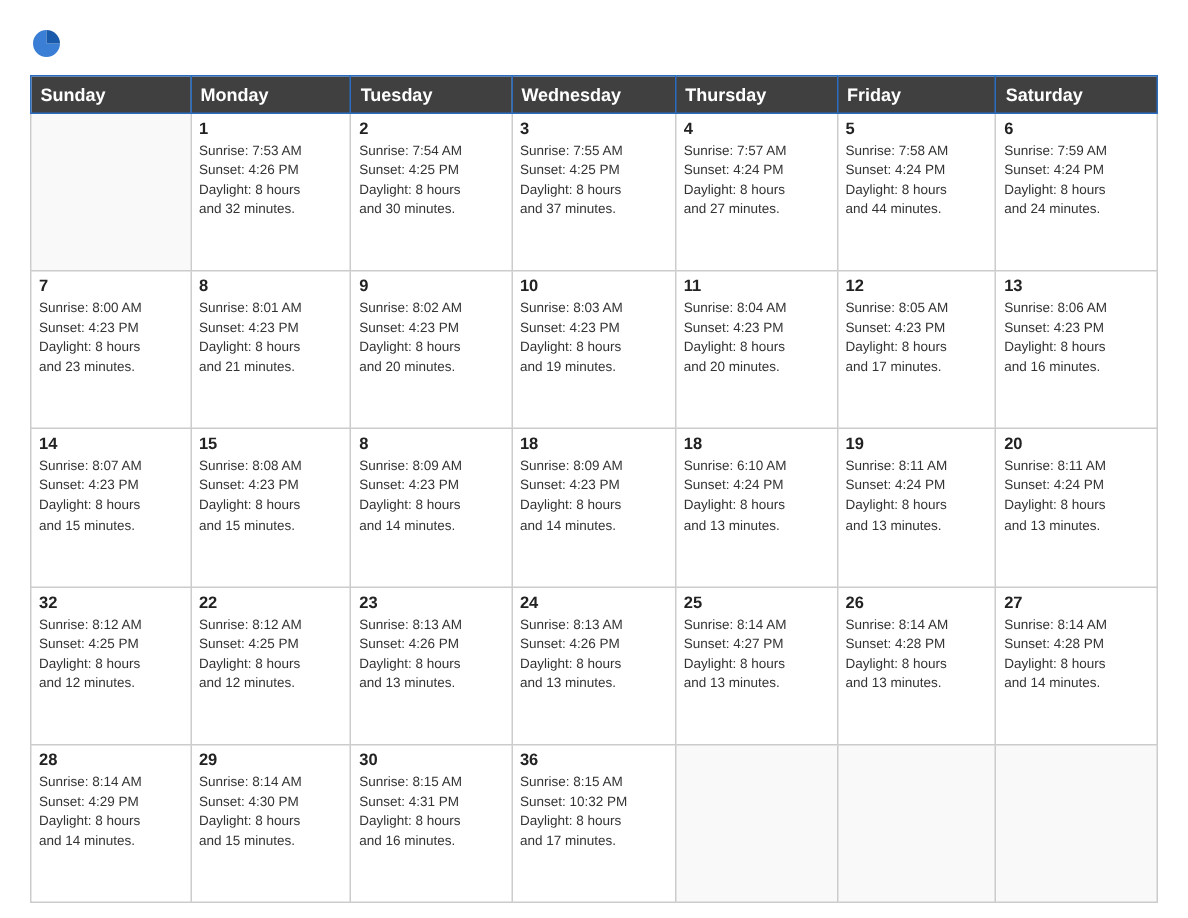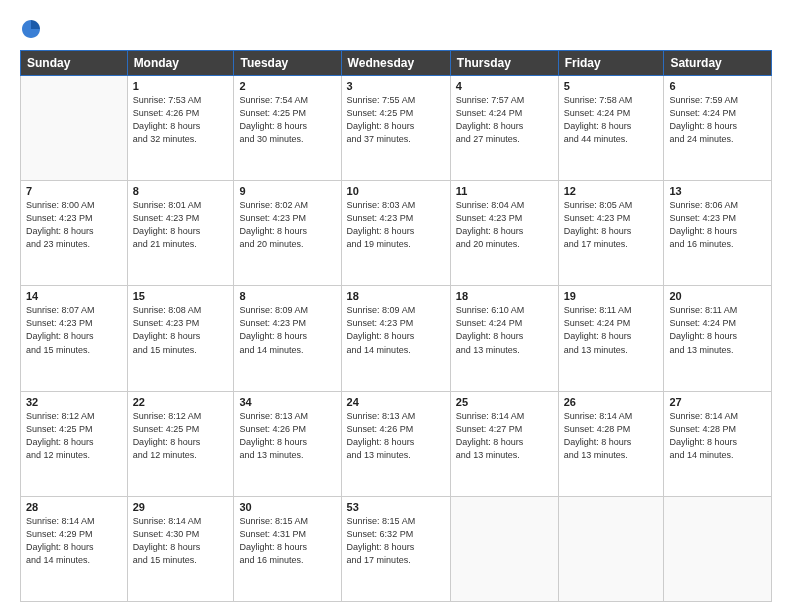--- a/index.html
+++ b/index.html
@@ -220,21 +220,21 @@
         <tr>
           <td>
             <span class="day-number">32</span>
             <div class="day-info"><span>Sunrise: 8:12 AM</span><br><span>Sunset: 4:25 PM</span><br><span>Daylight: 8 hours</span><br><span>and 12 minutes.</span></div>
           </td>
           <td>
             <span class="day-number">22</span>
             <div class="day-info"><span>Sunrise: 8:12 AM</span><br><span>Sunset: 4:25 PM</span><br><span>Daylight: 8 hours</span><br><span>and 12 minutes.</span></div>
           </td>
           <td>
-            <span class="day-number">34</span>
+            <span class="day-number">23</span>
             <div class="day-info"><span>Sunrise: 8:13 AM</span><br><span>Sunset: 4:26 PM</span><br><span>Daylight: 8 hours</span><br><span>and 13 minutes.</span></div>
           </td>
           <td>
             <span class="day-number">24</span>
             <div class="day-info"><span>Sunrise: 8:13 AM</span><br><span>Sunset: 4:26 PM</span><br><span>Daylight: 8 hours</span><br><span>and 13 minutes.</span></div>
           </td>
           <td>
             <span class="day-number">25</span>
             <div class="day-info"><span>Sunrise: 8:14 AM</span><br><span>Sunset: 4:27 PM</span><br><span>Daylight: 8 hours</span><br><span>and 13 minutes.</span></div>
           </td>
@@ -254,22 +254,22 @@
           </td>
           <td>
             <span class="day-number">29</span>
             <div class="day-info"><span>Sunrise: 8:14 AM</span><br><span>Sunset: 4:30 PM</span><br><span>Daylight: 8 hours</span><br><span>and 15 minutes.</span></div>
           </td>
           <td>
             <span class="day-number">30</span>
             <div class="day-info"><span>Sunrise: 8:15 AM</span><br><span>Sunset: 4:31 PM</span><br><span>Daylight: 8 hours</span><br><span>and 16 minutes.</span></div>
           </td>
           <td>
-            <span class="day-number">53</span>
-            <div class="day-info"><span>Sunrise: 8:15 AM</span><br><span>Sunset: 6:32 PM</span><br><span>Daylight: 8 hours</span><br><span>and 17 minutes.</span></div>
+            <span class="day-number">36</span>
+            <div class="day-info"><span>Sunrise: 8:15 AM</span><br><span>Sunset: 10:32 PM</span><br><span>Daylight: 8 hours</span><br><span>and 17 minutes.</span></div>
           </td>
           <td class="empty"></td>
           <td class="empty"></td>
           <td class="empty"></td>
         </tr>
       </tbody>
   </table>
 </div>
 
 </body></html>

